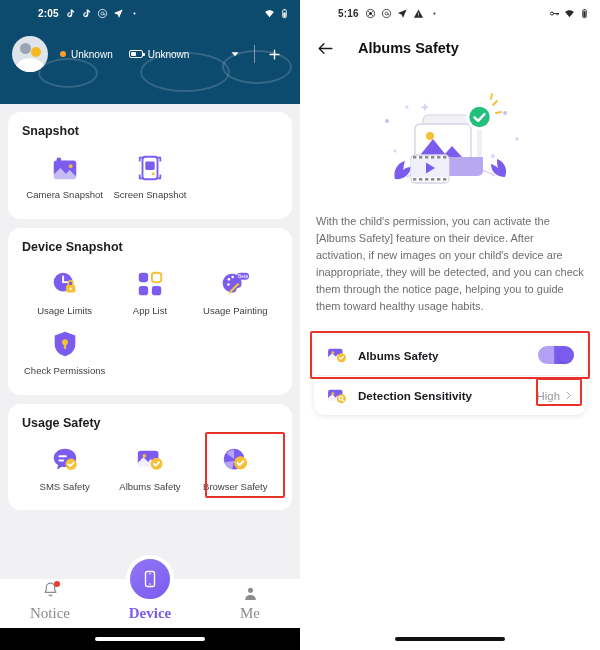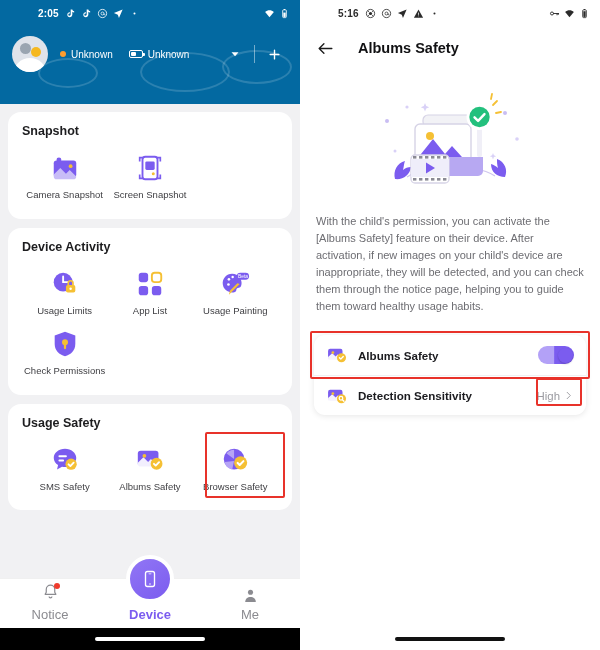--- a/index.html
+++ b/index.html
@@ -8,21 +8,21 @@
     font-family: "Liberation Sans", sans-serif;
     background: #ffffff;
     overflow: hidden;
   }
   .screens { display: flex; width: 600px; height: 650px; }
   .screen { position: relative; width: 300px; height: 650px; overflow: hidden; }
 
   
   .left { background: #f1f1f3; }
   .purple-header {
-    background: #0369a1;
+    background: #0c4a6e;
     height: 104px;
     position: relative;
     overflow: hidden;
   }
   .arc { position: absolute; border: 2px solid rgba(255,255,255,0.16); border-radius: 50%; }
   .arc1 { width: 90px; height: 40px; left: 140px; top: 52px; }
   .arc2 { width: 60px; height: 30px; left: 38px; top: 58px; }
   .arc3 { width: 70px; height: 34px; left: 222px; top: 50px; }
 
   .statusbar {
@@ -88,21 +88,21 @@
     pointer-events: none; z-index: 5;
   }
 
   
   .bottom-nav {
     position: absolute; left: 0; bottom: 22px; width: 300px; height: 50px;
     background: #fff; display: flex; align-items: flex-end; justify-content: space-around;
     padding-bottom: 6px; border-top: 1px solid #f0f0f0;
   }
   .nav-item { display: flex; flex-direction: column; align-items: center; gap: 3px; cursor: pointer; width: 70px; }
-  .nav-label { font-size: 13px; color: #8b8b90; }
+  .nav-label { font-size: 15px; color: #8b8b90; font-family: Liberation Serif, serif; }
   .nav-label.active { color: #7b5cef; font-weight: bold; }
   .fab {
     position: absolute; left: 126px; bottom: 47px;
     width: 48px; height: 48px; border-radius: 50%;
     background: linear-gradient(145deg,#9176f5,#7b5cef);
     display: flex; align-items: center; justify-content: center;
     border: 4px solid #fff; cursor: pointer; z-index: 6;
   }
   .gesture-bar-l {
     position: absolute; bottom: 0; left: 0; width: 300px; height: 22px;
@@ -247,21 +247,21 @@
                 <circle cx="19.5" cy="22" r="1.6" fill="#f5c034"></circle>
                 <path d="M5 9V5h4M27 9V5h-4M5 23v4h4M27 23v4h-4" stroke="#7b5cef" stroke-width="1.8" fill="none"></path>
               </svg>
             </div>
             <div class="label">Screen Snapshot</div>
           </div>
         </div>
       </div>
 
       <div class="card">
-        <div class="card-title">Device Activity</div>
+        <div class="card-title">Device Snapshot</div>
         <div class="grid3">
           <div class="tile">
             <div class="ico-wrap">
               <svg width="30" height="30" viewBox="0 0 32 32">
                 <circle cx="14" cy="14" r="10" fill="#7b5cef"></circle>
                 <path d="M14 8v6h5" stroke="#fff" stroke-width="2" fill="none" stroke-linecap="round"></path>
                 <rect x="17" y="17" width="10" height="8" rx="2" fill="#f5c034"></rect>
                 <path d="M19.5 17v-2a2.5 2.5 0 0 1 5 0v2" stroke="#f5c034" stroke-width="1.8" fill="none"></path>
                 <circle cx="22" cy="21" r="1.3" fill="#fff"></circle>
               </svg>

